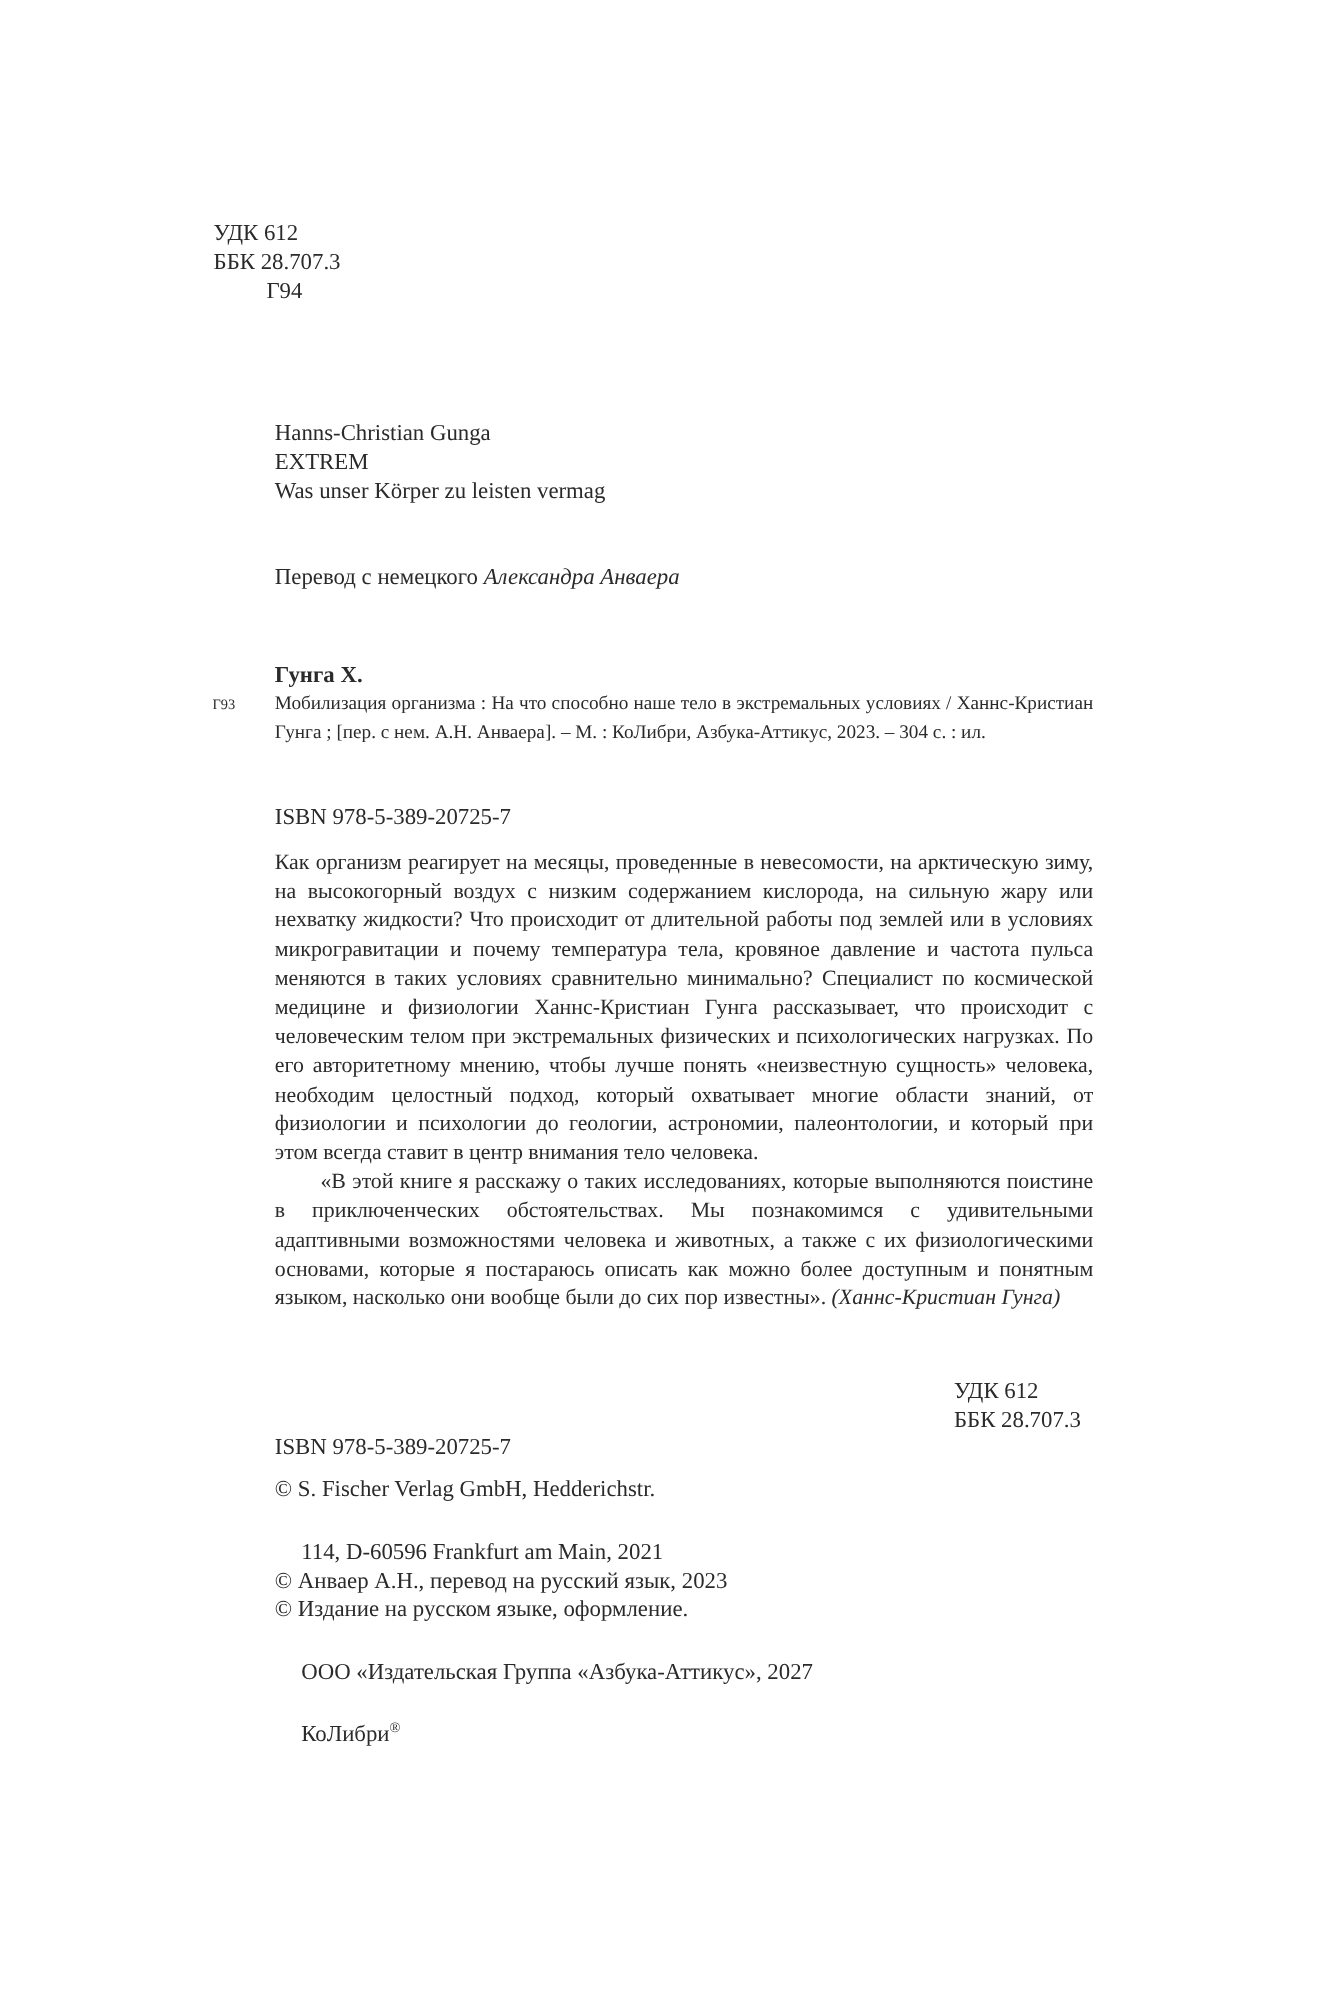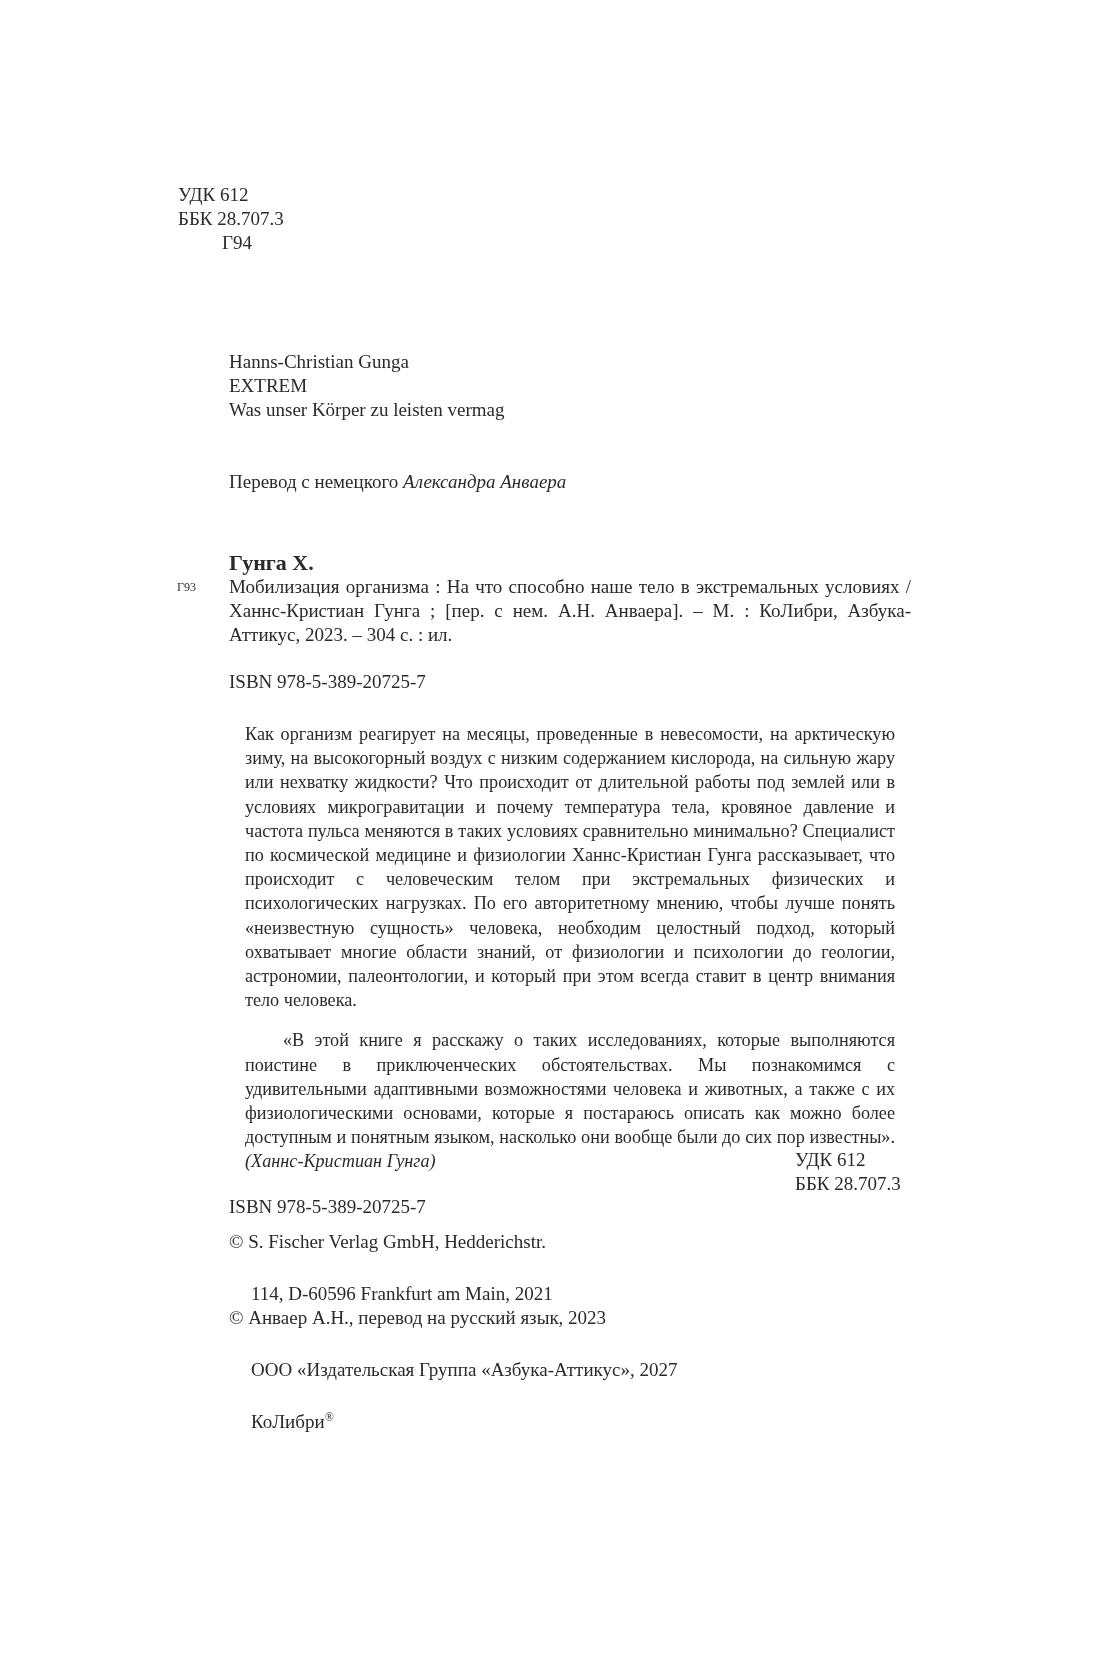--- a/index.html
+++ b/index.html
@@ -56,38 +56,38 @@
       line-height: 24px;
       white-space: nowrap;
     }
     #translator em { font-style: italic; }
 
     
     #author-heading {
       position: absolute;
       left: 229px;
       top: 551px;
-      font-size: 22px;
+      font-size: 19px;
       line-height: 24px;
       font-weight: bold;
       white-space: nowrap;
     }
     #author-mark {
       position: absolute;
       left: 177px;
       top: 575px;
       font-size: 12px;
       line-height: 24px;
     }
     #bib-record {
       position: absolute;
       left: 229px;
       top: 575px;
       width: 682px;
-      font-size: 19px;
+      font-size: 16px;
       line-height: 24px;
       text-align: justify;
       text-align-last: left;
     }
     #isbn-1 {
       position: absolute;
       left: 229px;
       top: 670px;
       font-size: 19px;
       line-height: 24px;
@@ -98,21 +98,21 @@
     #annotation {
       position: absolute;
       left: 229px;
       top: 706px;
       width: 682px;
       font-size: 18.2px;
       line-height: 24.2px;
       text-align: justify;
     }
     #annotation p {
-      margin: 16px;
+      margin: 0;
     }
     #annotation p.quote {
       text-indent: 38px;
     }
     #annotation em { font-style: italic; }
 
     
     #bottom-class {
       position: absolute;
       left: 795px;
@@ -177,17 +177,18 @@
     <div>УДК 612</div>
     <div>ББК 28.707.3</div>
   </div>
 
   <div id="isbn-2" class="cond">ISBN 978-5-389-20725-7</div>
 
   <div id="copyrights" class="serif">
     <div>© S. Fischer Verlag GmbH, Hedderichstr.</div>
     <div class="cont">114, D-60596 Frankfurt am Main, 2021</div>
     <div>© Анваер А.Н., перевод на русский язык, 2023</div>
+    <div>© Издание на русском языке, оформление.</div>
     <div class="cont">ООО «Издательская Группа «Азбука-Аттикус», 2027</div>
     <div class="cont"><span>КоЛибри</span><sup class="reg">®</sup></div>
   </div>
 
 </div>
 
 </body></html>

